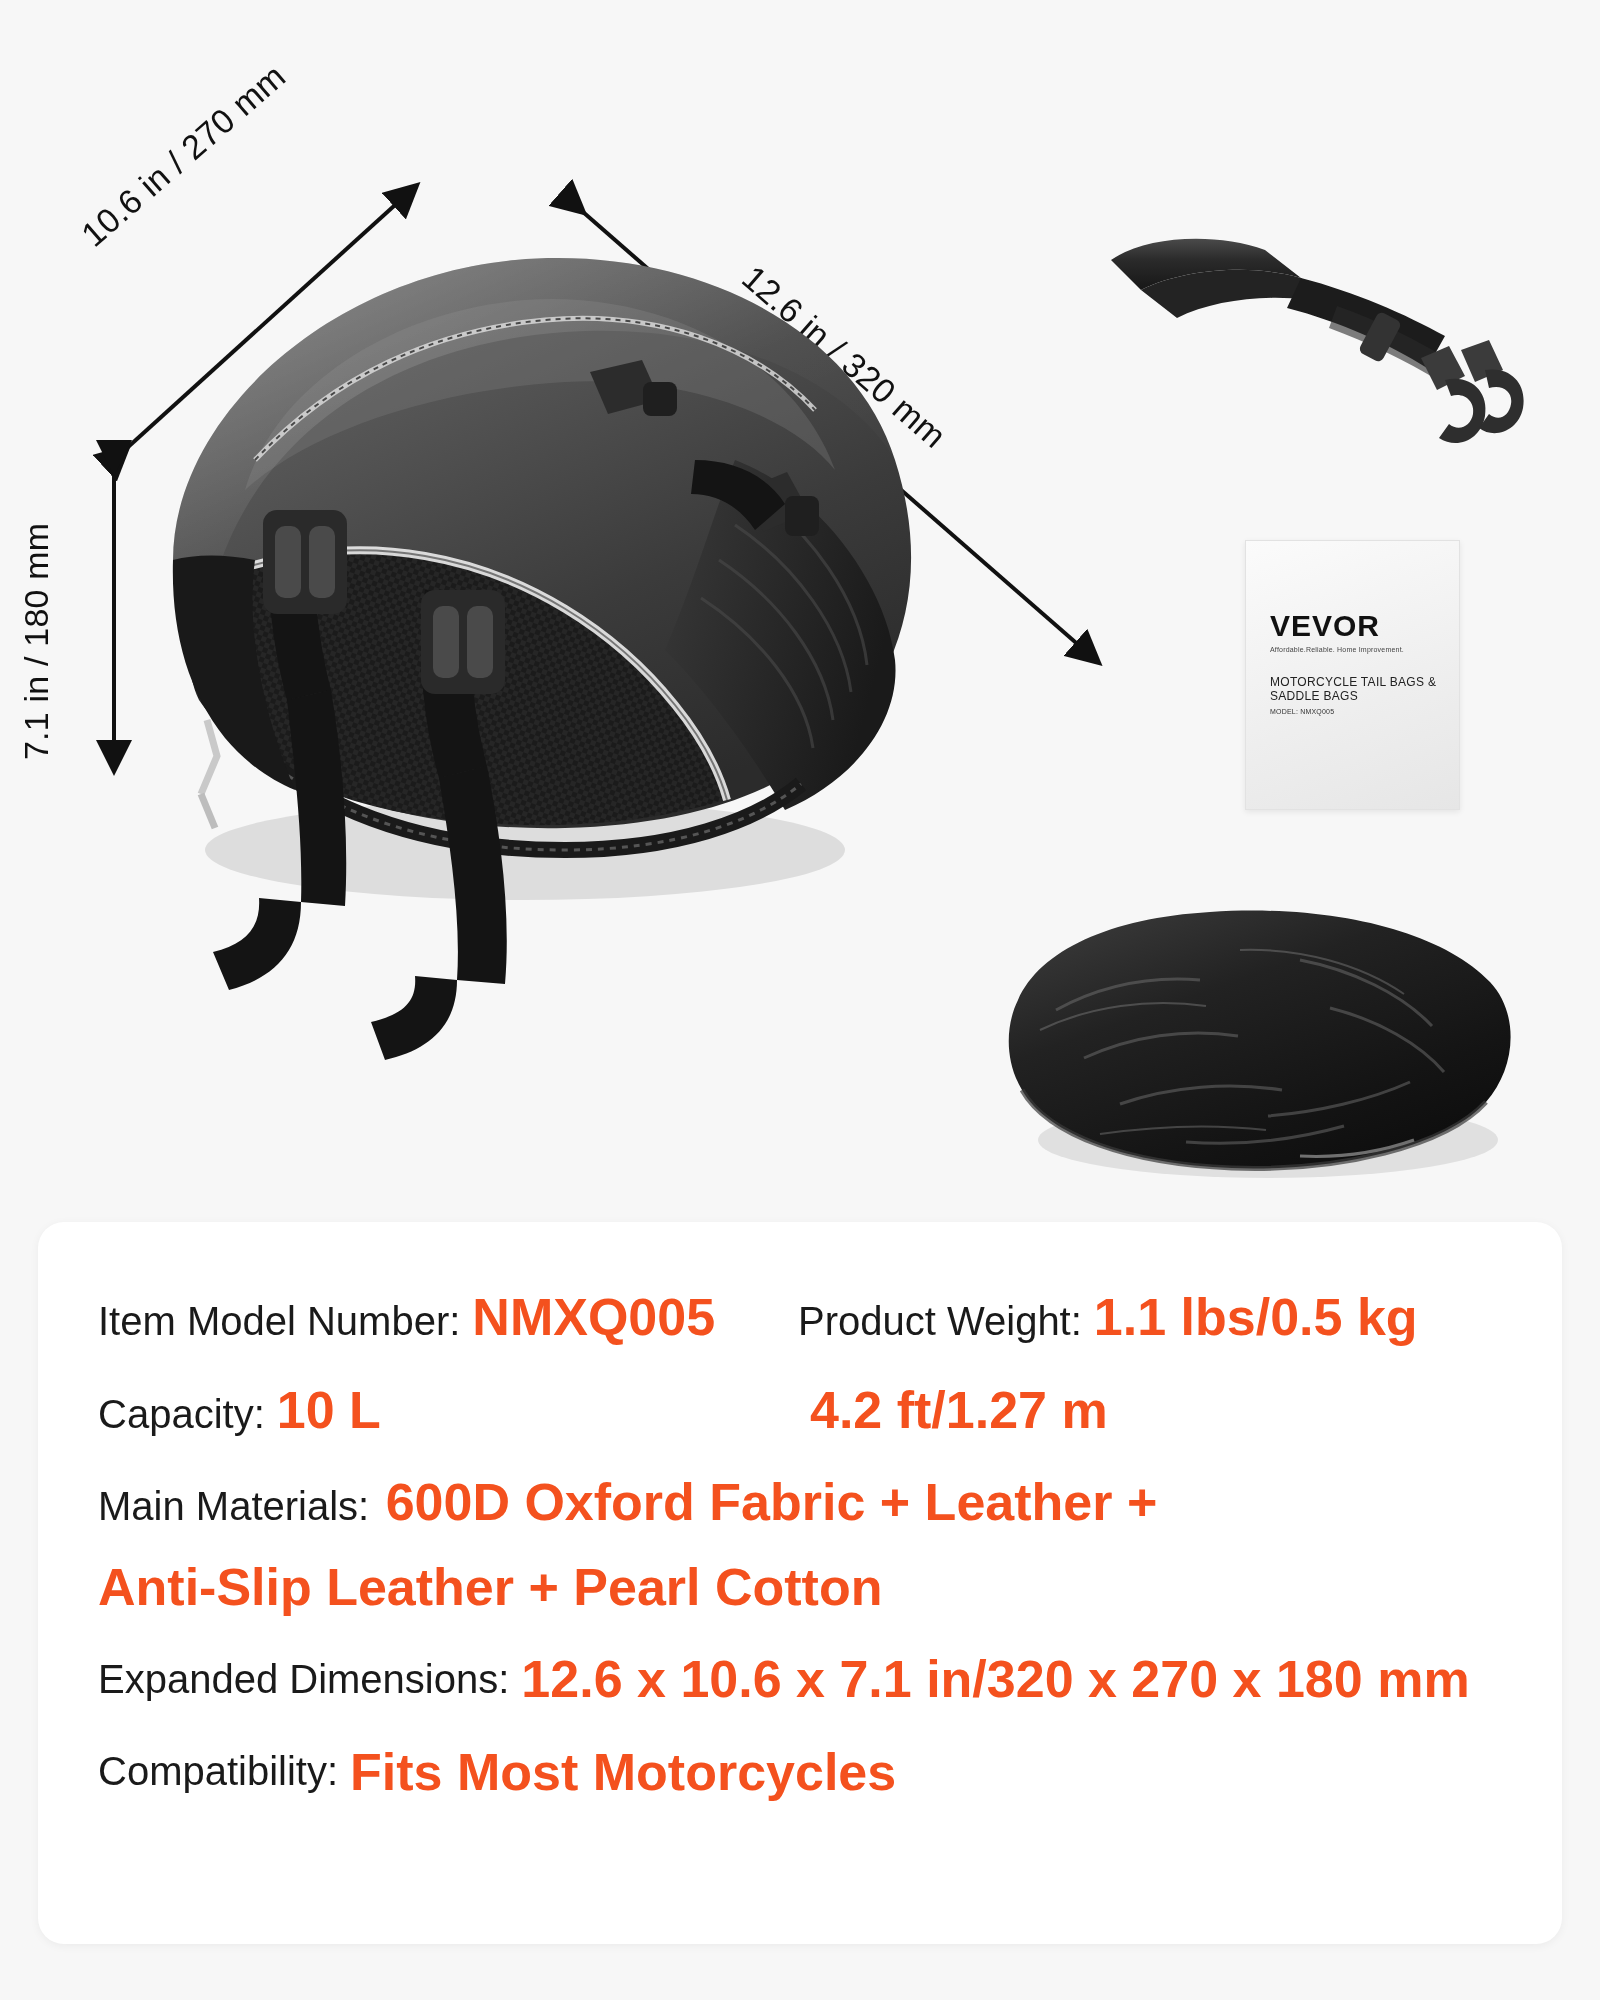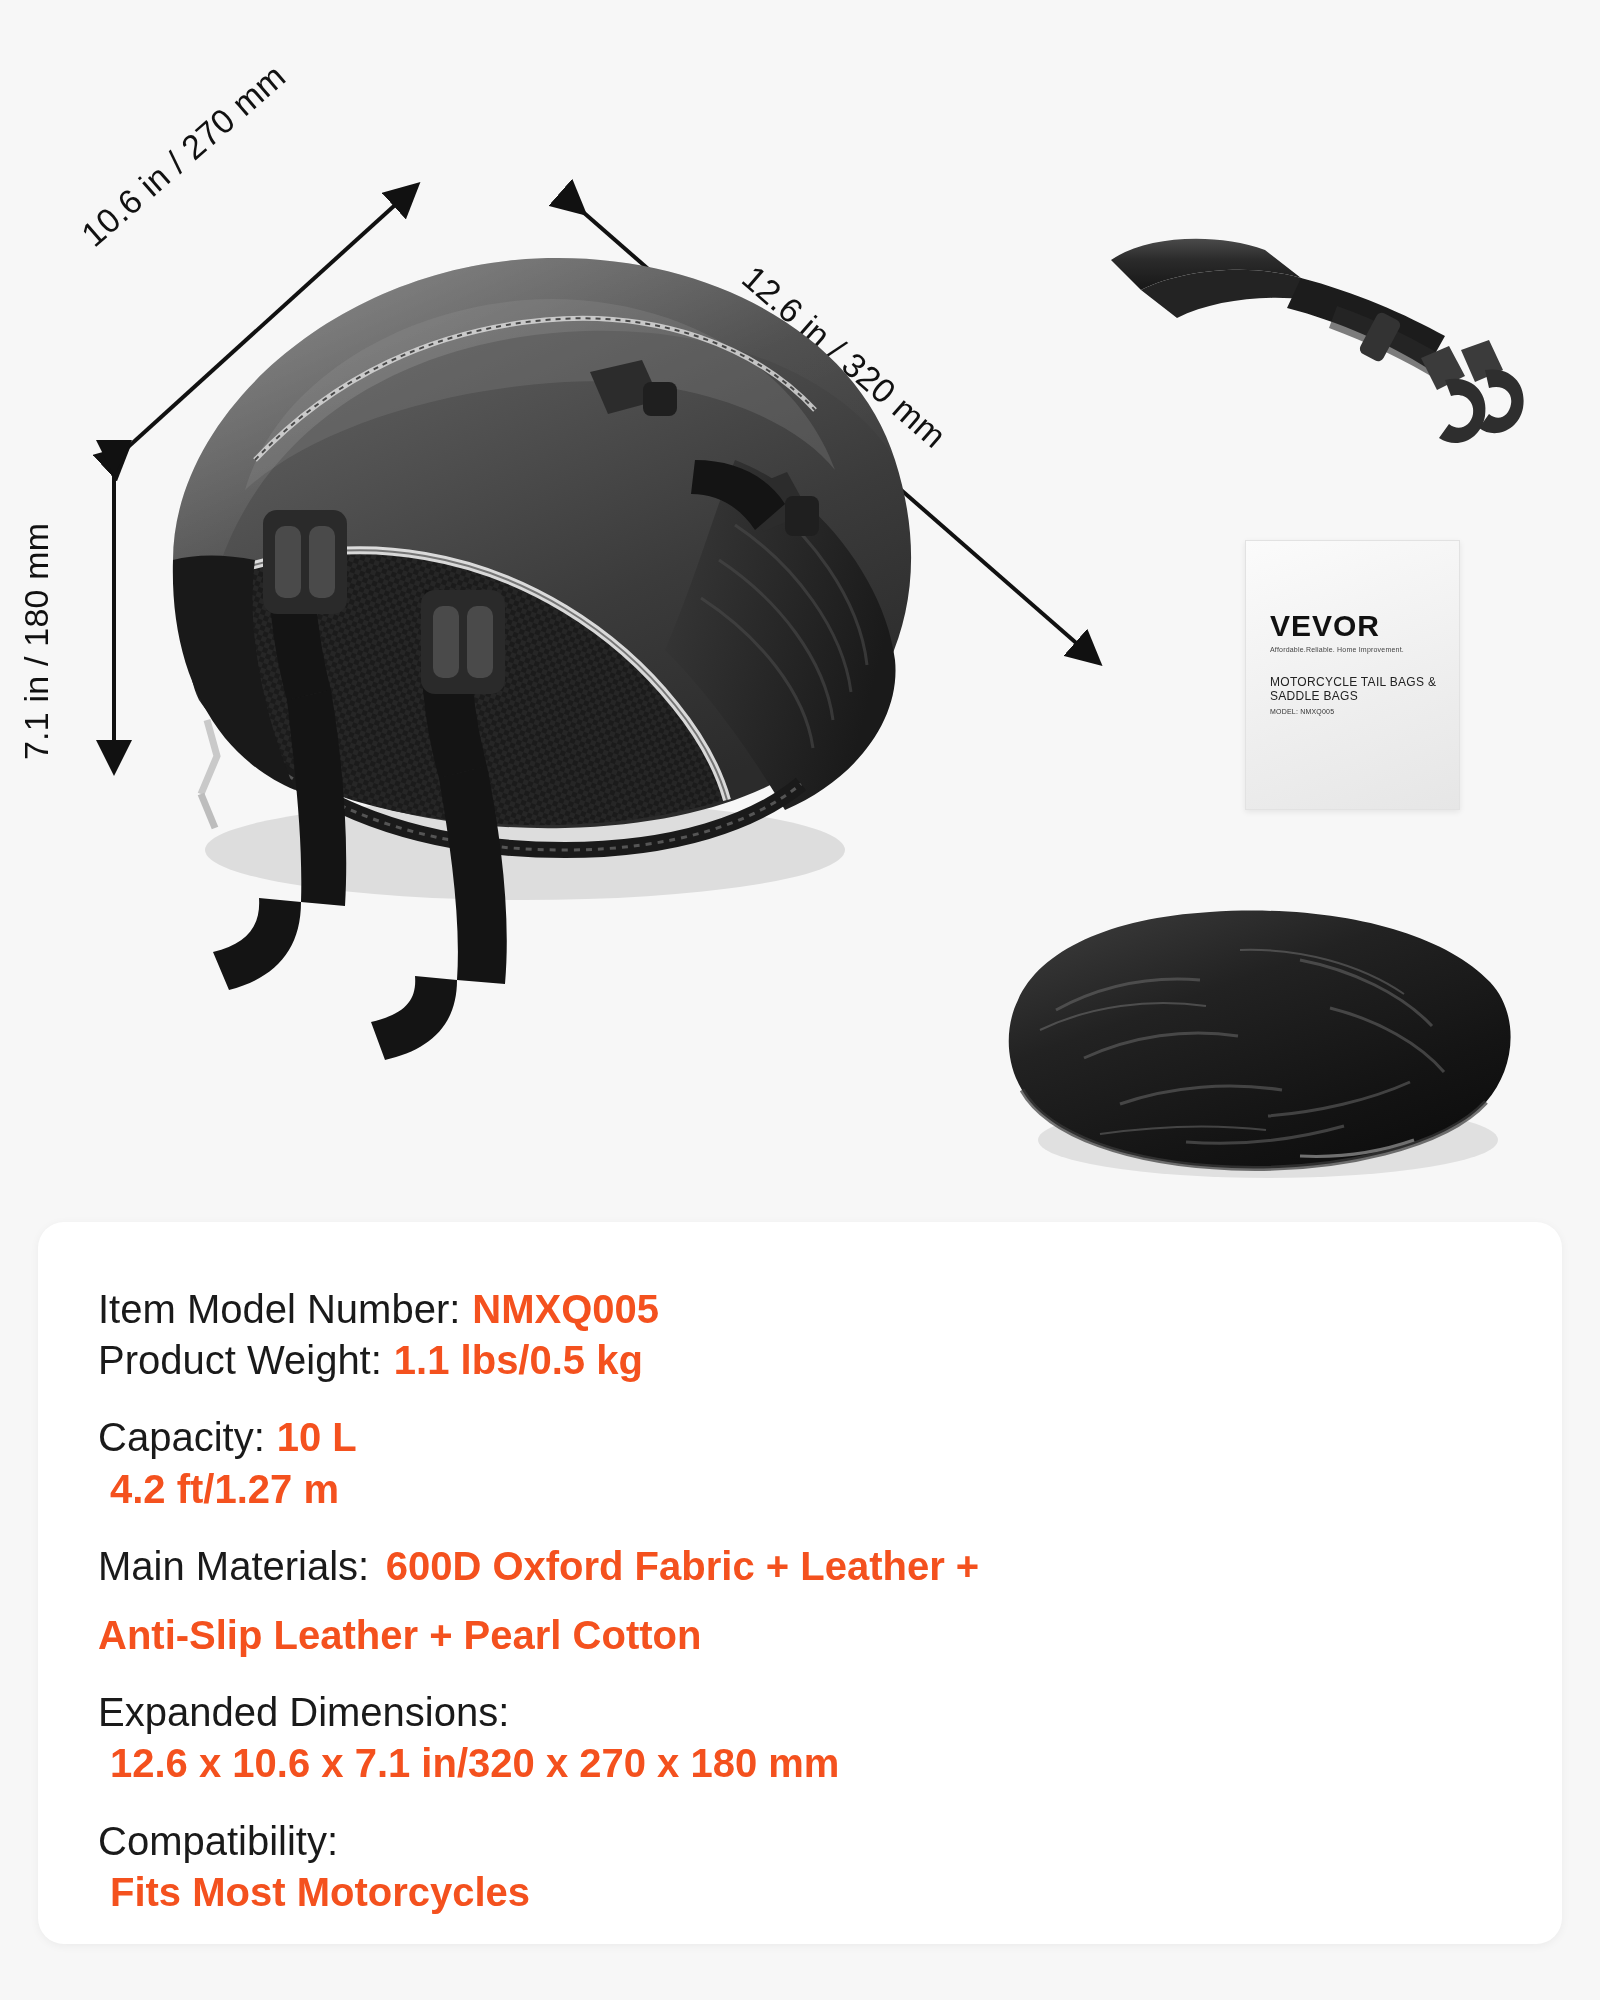--- a/index.html
+++ b/index.html
@@ -62,37 +62,36 @@
     position: absolute;
     left: 38px; top: 1222px;
     width: 1524px; height: 722px;
     background: #ffffff;
     border-radius: 26px;
     box-shadow: 0 2px 10px rgba(0,0,0,0.05);
     padding: 62px 60px 0 60px;
   }
   .spec-row {
     display: flex;
-    align-items: flex-start;
+    align-items: center;
     margin-bottom: 26px;
     line-height: 1.28;
-    flex-direction: column;
   }
   .spec-col {
     display: flex;
     align-items: baseline;
     white-space: nowrap;
   }
   .lbl {
     font-size: 40px;
     color: #1a1a1a;
     font-weight: 400;
   }
   .val {
-    font-size: 40px;
+    font-size: 52px;
     color: #f4511e;
     font-weight: 700;
     margin-left: 12px;
   }
   .col-a { width: 700px; }
   .wrap-row { display: block; }
   .wrap-row .lbl, .wrap-row .val { white-space: normal; }
 </style>
 </head>
 <body>

